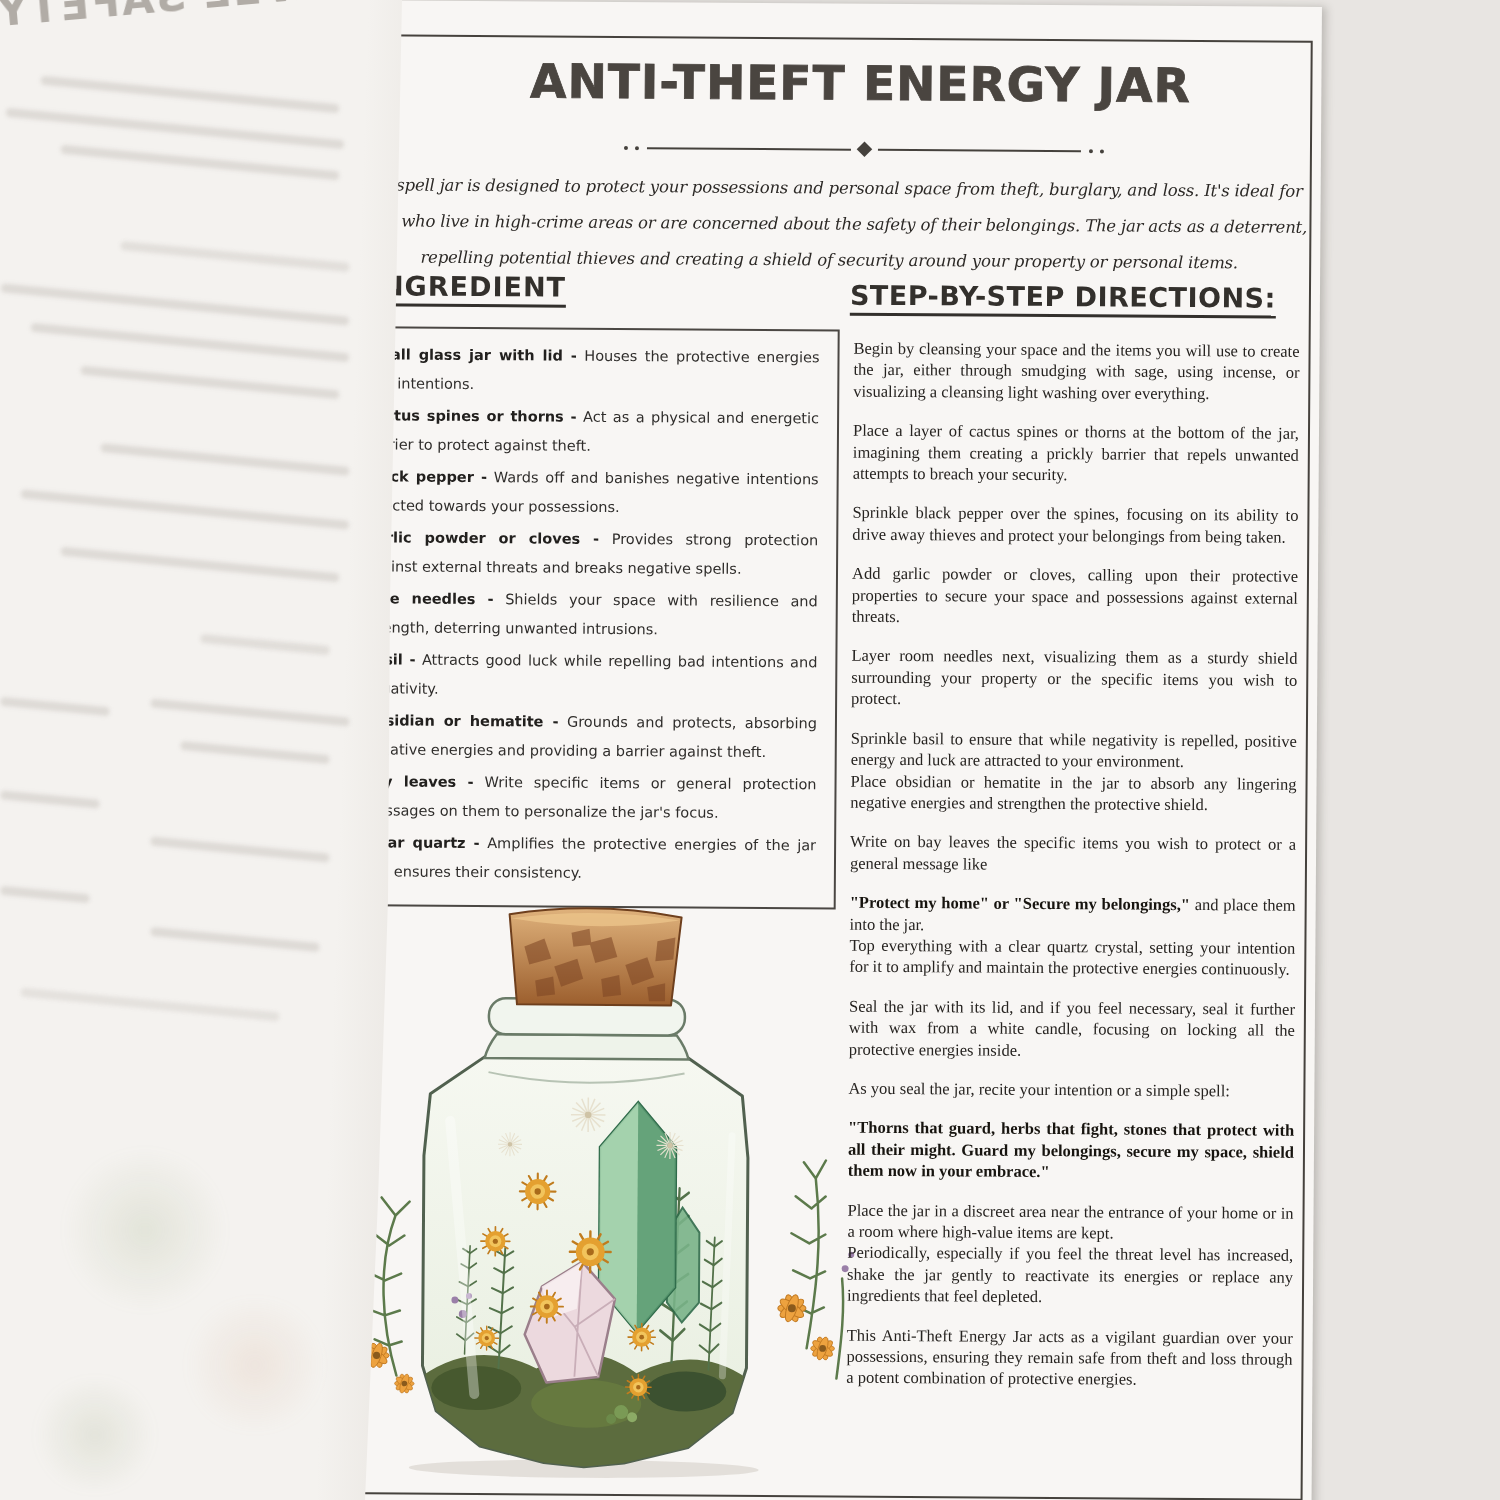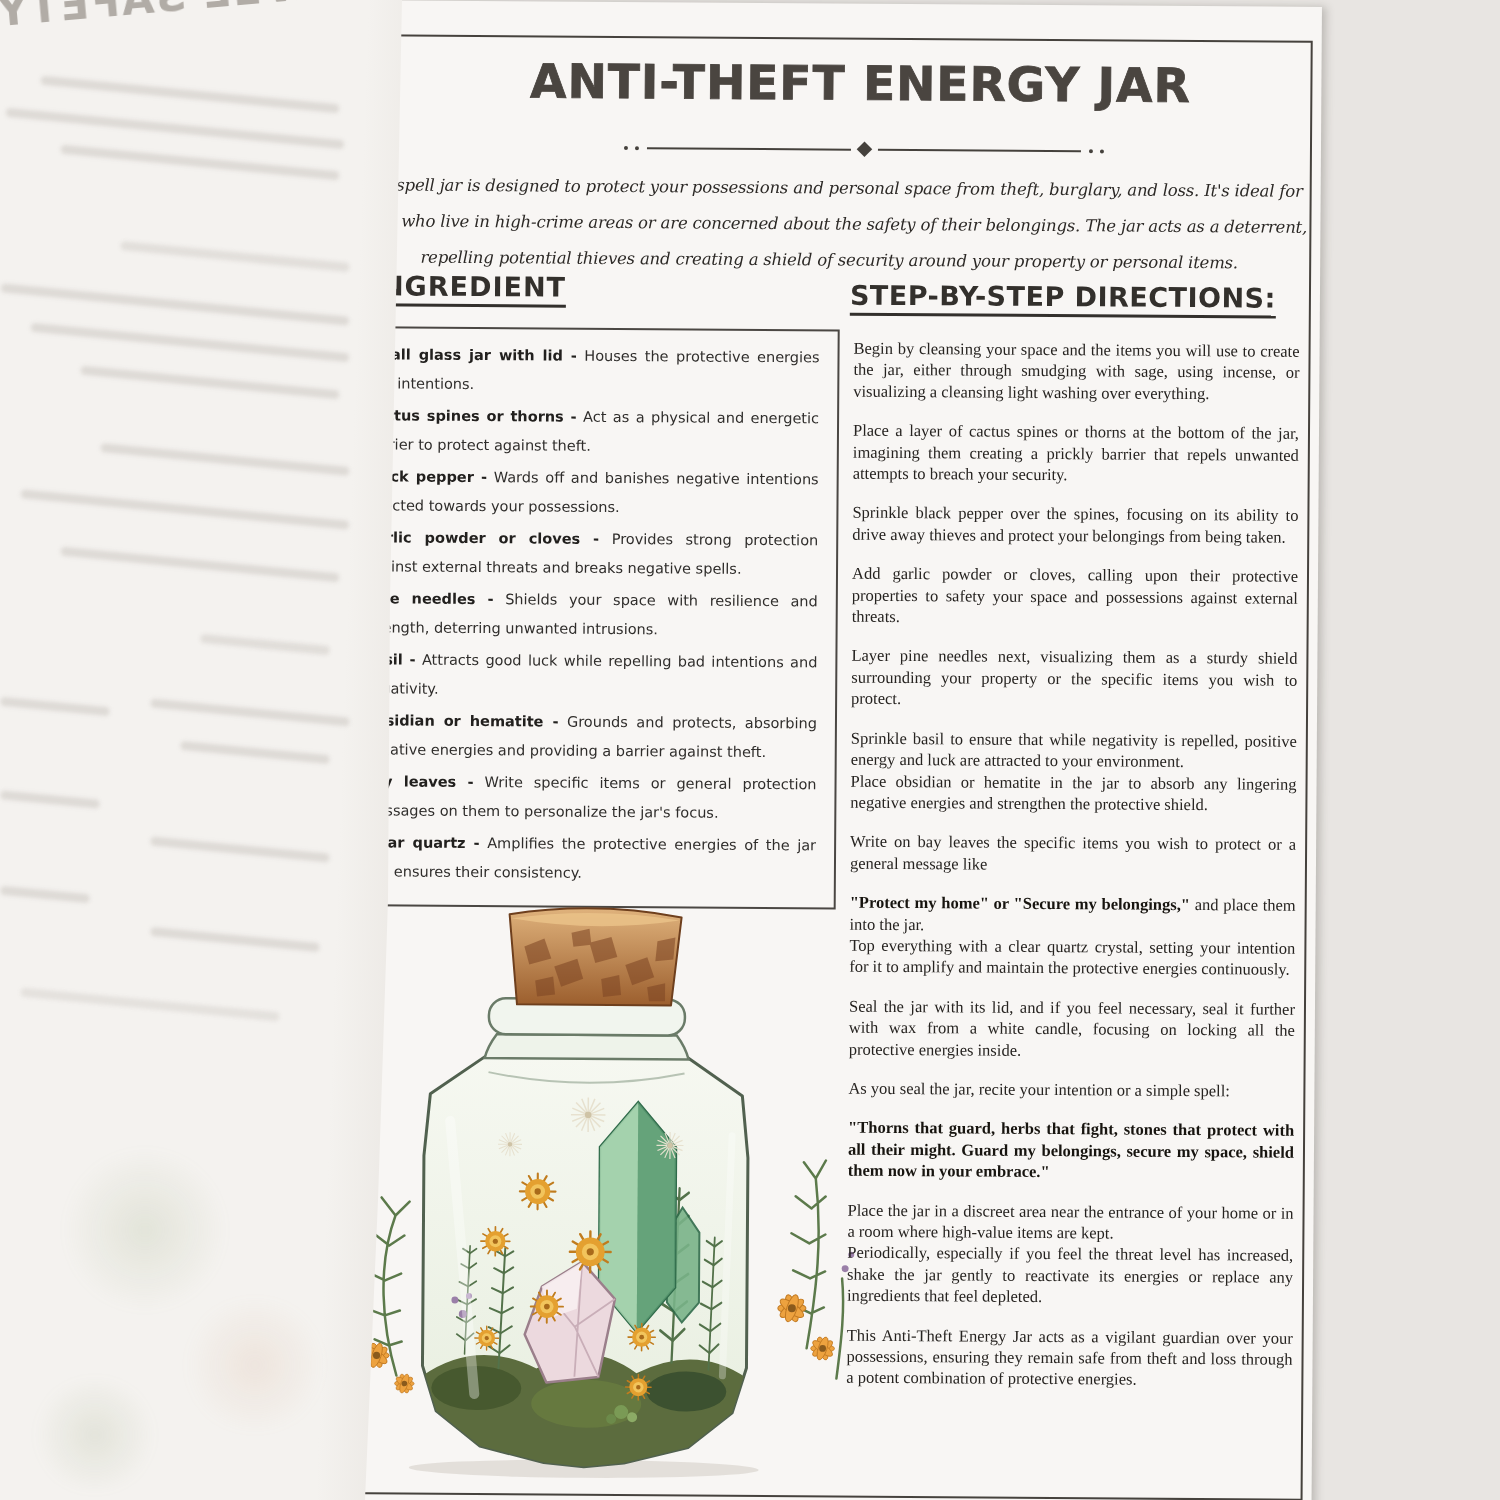--- a/index.html
+++ b/index.html
@@ -263,22 +263,22 @@
         <circle cx="508" cy="360" r="3.5" fill="#9a7fa8"></circle>
           <circle cx="514" cy="346" r="3" fill="#9a7fa8"></circle>
       </svg>
     </div>
 
     <div class="dir-head">STEP-BY-STEP DIRECTIONS:</div>
     <div class="dir-col">
         <p class="dir-p"><span>Begin by cleansing your space and the items you will use to create the jar, either through smudging with sage, using incense, or visualizing a cleansing light washing over everything.</span></p>
         <p class="dir-p gap"><span>Place a layer of cactus spines or thorns at the bottom of the jar, imagining them creating a prickly barrier that repels unwanted attempts to breach your security.</span></p>
         <p class="dir-p gap"><span>Sprinkle black pepper over the spines, focusing on its ability to drive away thieves and protect your belongings from being taken.</span></p>
-        <p class="dir-p gap"><span>Add garlic powder or cloves, calling upon their protective properties to safety your space and possessions against external threats.</span></p>
-        <p class="dir-p gap"><span>Layer pine needles next, visualizing them as a sturdy shield surrounding your property or the specific items you wish to protect.</span></p>
+        <p class="dir-p gap"><span>Add garlic powder or cloves, calling upon their protective properties to secure your space and possessions against external threats.</span></p>
+        <p class="dir-p gap"><span>Layer room needles next, visualizing them as a sturdy shield surrounding your property or the specific items you wish to protect.</span></p>
         <p class="dir-p gap"><span>Sprinkle basil to ensure that while negativity is repelled, positive energy and luck are attracted to your environment.</span></p>
         <p class="dir-p"><span>Place obsidian or hematite in the jar to absorb any lingering negative energies and strengthen the protective shield.</span></p>
         <p class="dir-p gap"><span>Write on bay leaves the specific items you wish to protect or a general message like</span></p>
         <p class="dir-p gap"><b>"Protect my home" or "Secure my belongings,"</b><span> and place them into the jar.</span></p>
         <p class="dir-p"><span>Top everything with a clear quartz crystal, setting your intention for it to amplify and maintain the protective energies continuously.</span></p>
         <p class="dir-p gap"><span>Seal the jar with its lid, and if you feel necessary, seal it further with wax from a white candle, focusing on locking all the protective energies inside.</span></p>
         <p class="dir-p gap"><span>As you seal the jar, recite your intention or a simple spell:</span></p>
         <p class="dir-p gap"><b>"Thorns that guard, herbs that fight, stones that protect with all their might. Guard my belongings, secure my space, shield them now in your embrace."</b></p>
         <p class="dir-p gap"><span>Place the jar in a discreet area near the entrance of your home or in a room where high-value items are kept.</span></p>
         <p class="dir-p"><span>Periodically, especially if you feel the threat level has increased, shake the jar gently to reactivate its energies or replace any ingredients that feel depleted.</span></p>

